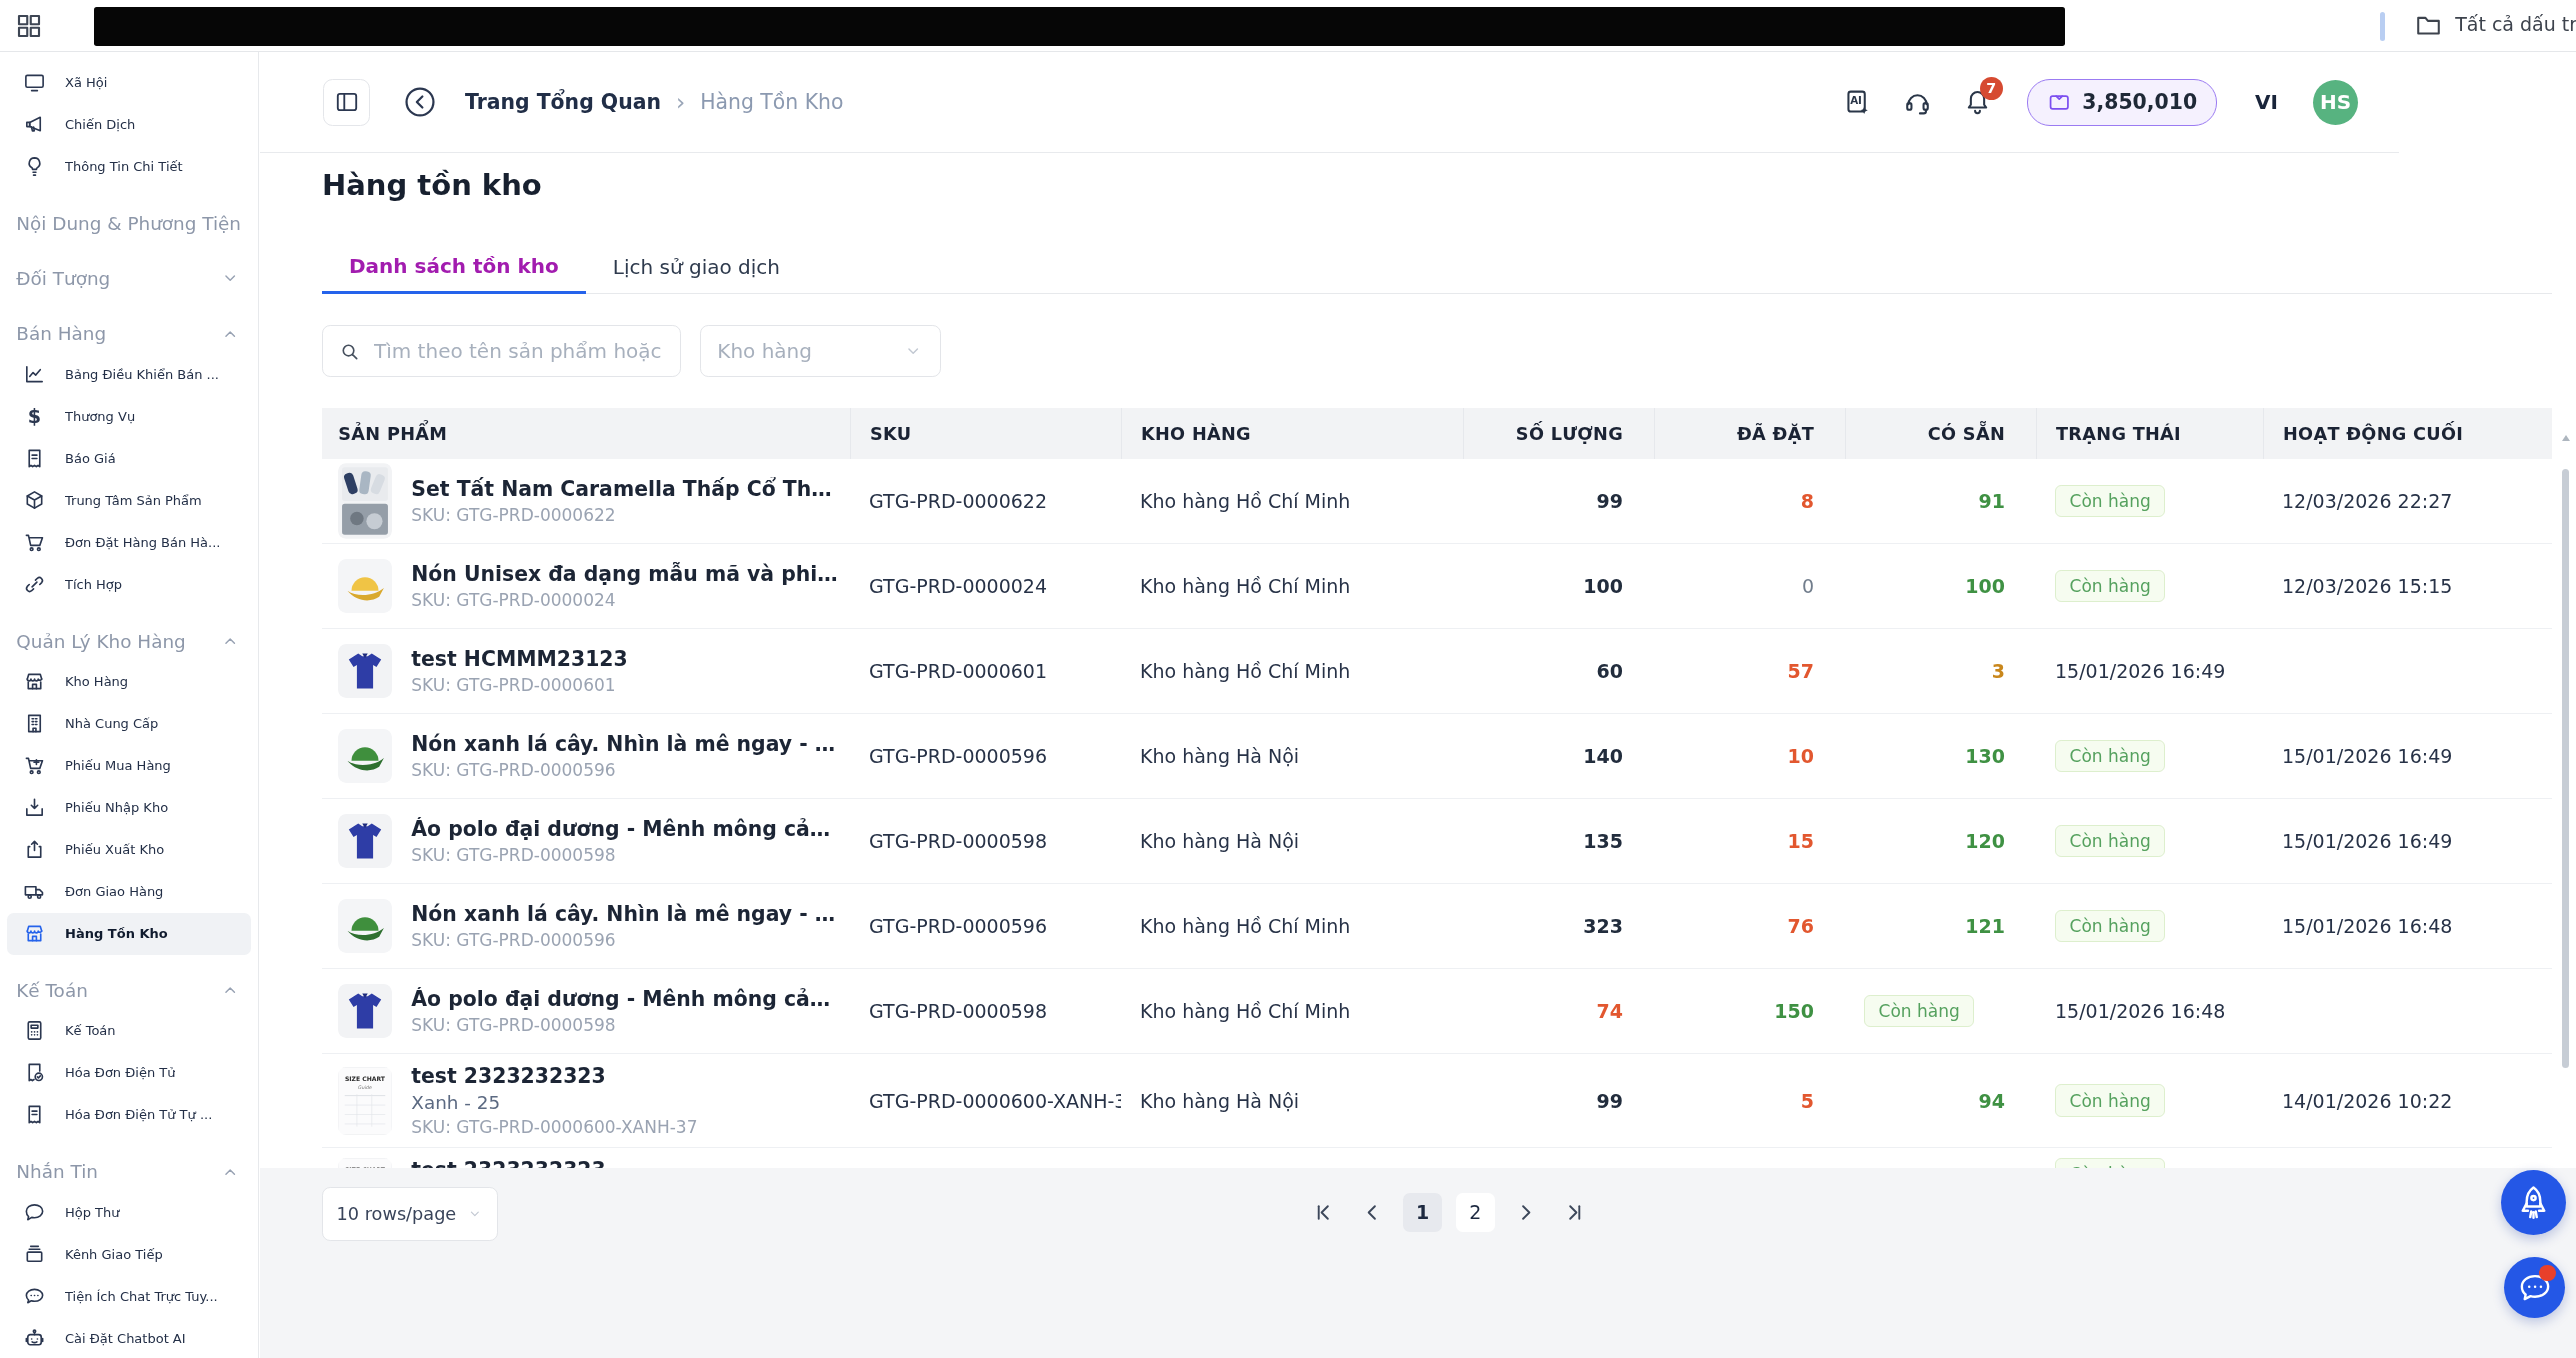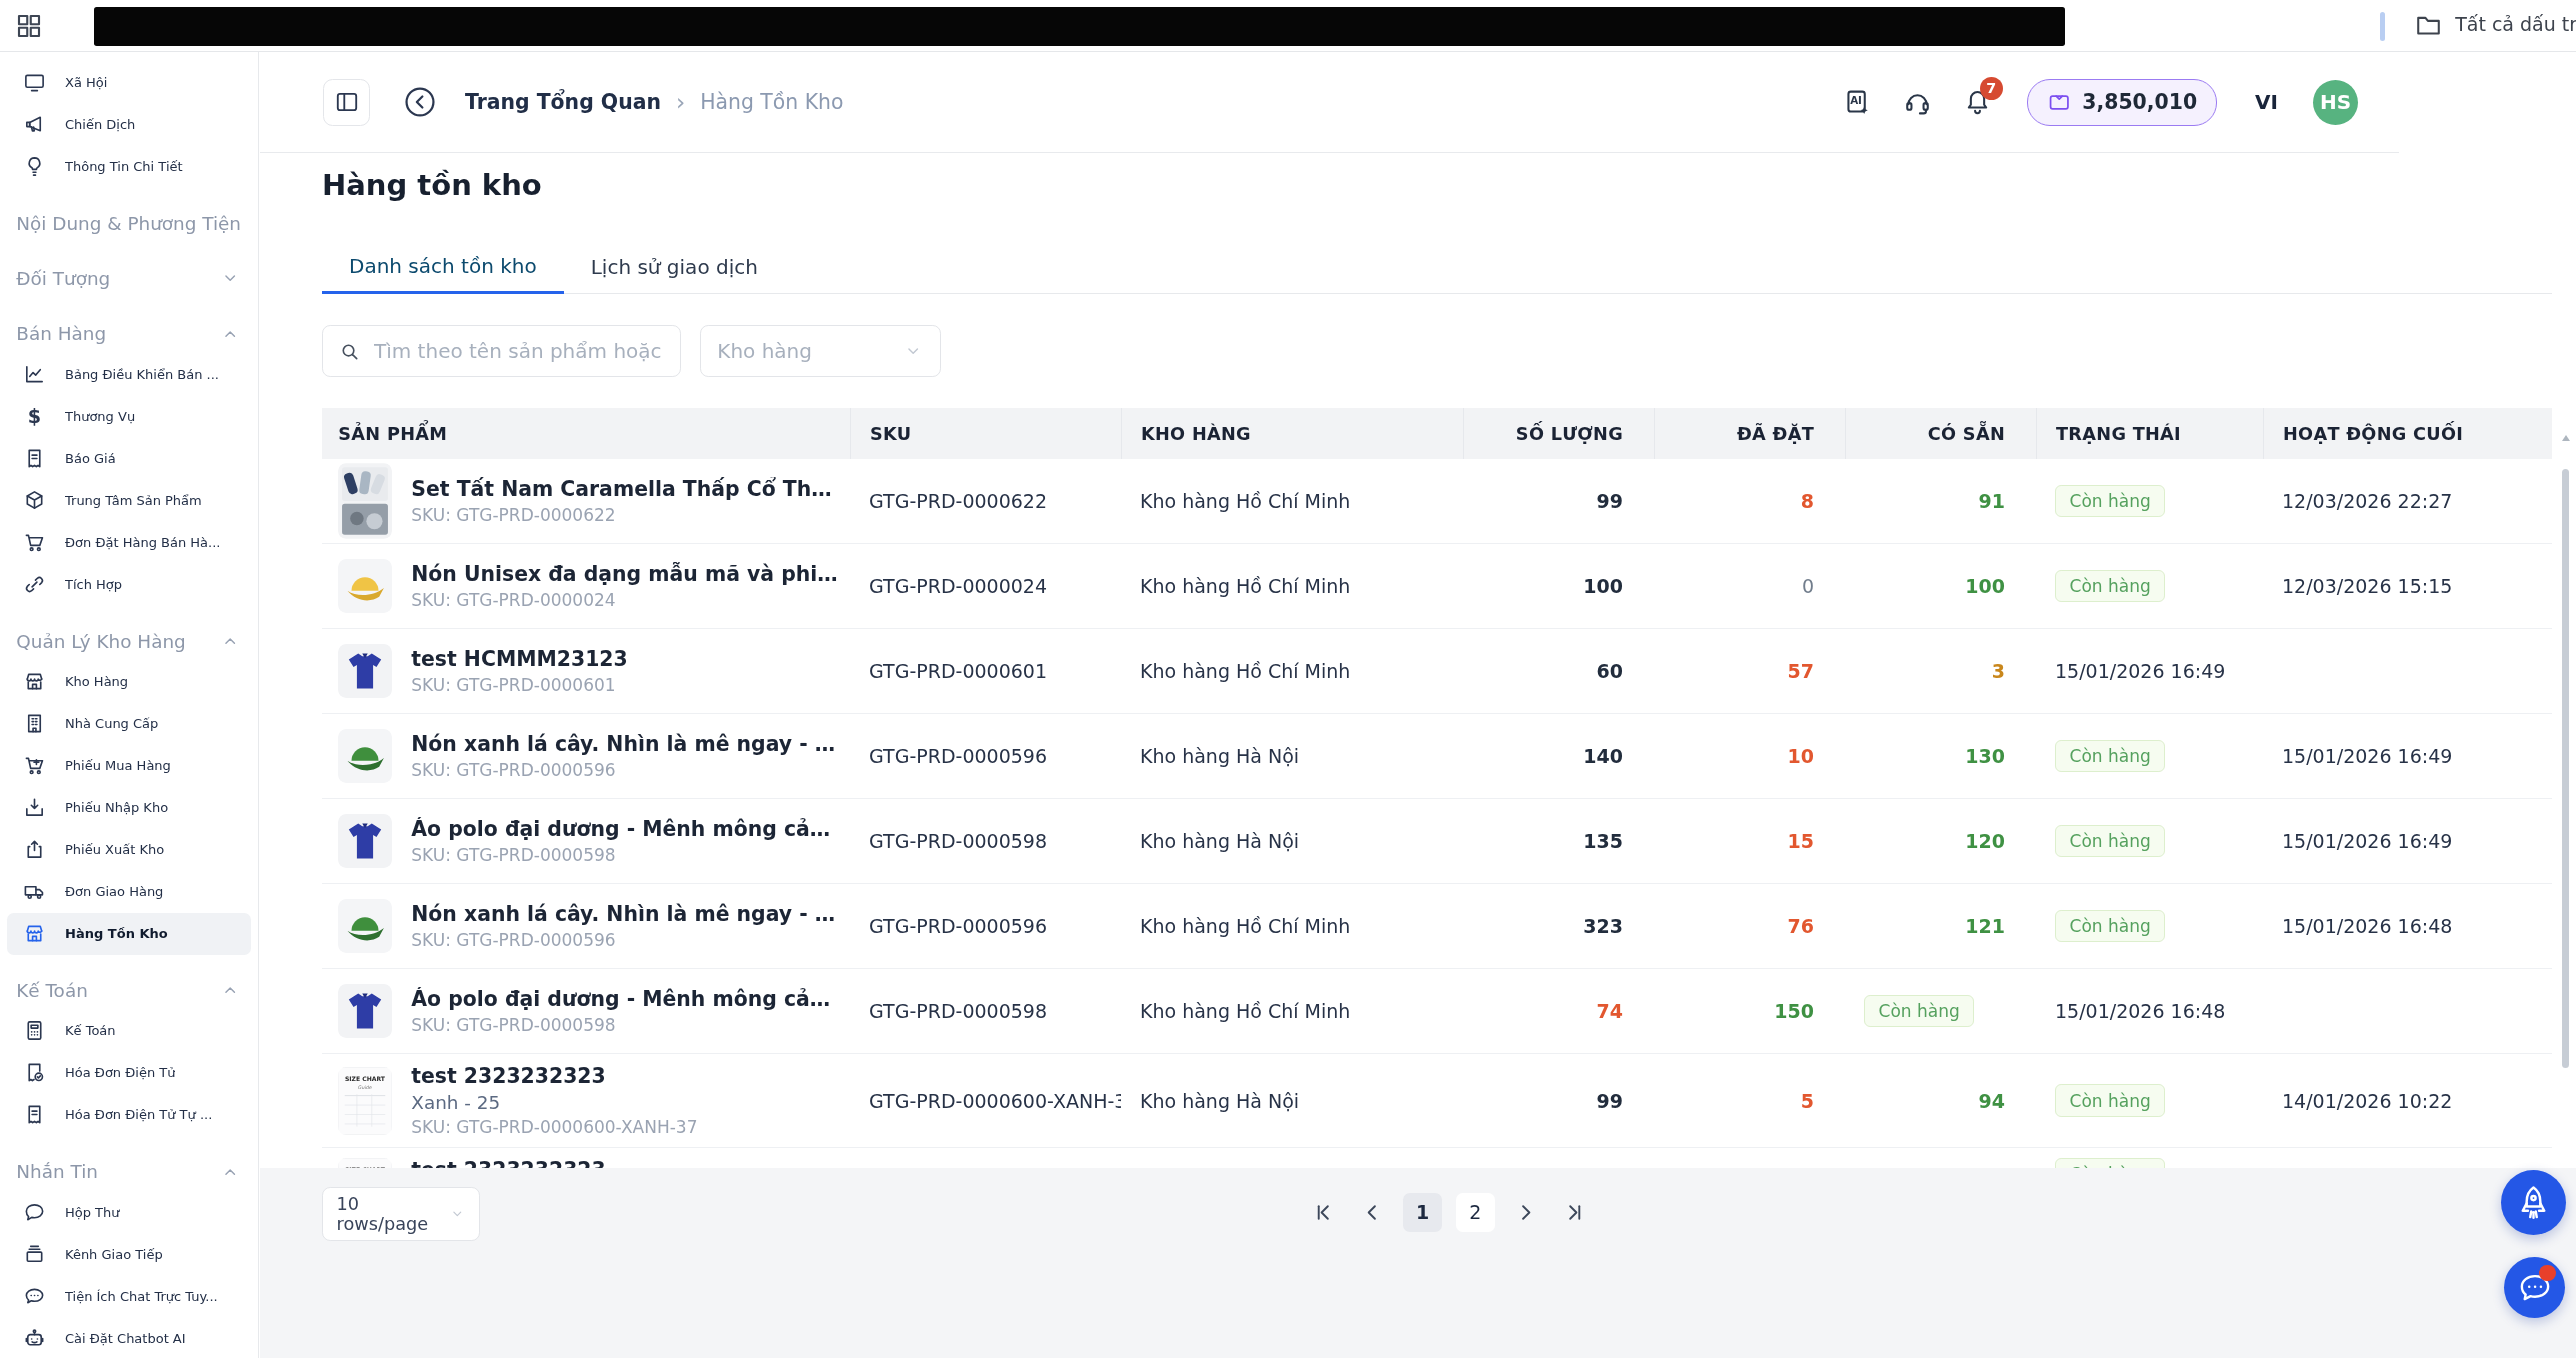--- a/index.html
+++ b/index.html
@@ -49,21 +49,21 @@
   .wallet-pill{margin-left:35px;height:45px;border:1.4px solid #9b7bf2;background:#f5f1fe;border-radius:23px;display:flex;align-items:center;gap:11px;padding:0 19px;cursor:pointer;}
   .wallet-pill svg{width:24.5px;height:24.5px;color:#7c4ff0;}
   .wallet-amt{font-size:20.4px;font-weight:bold;color:#1f2937;}
   .lang{margin-left:38px;font-size:20px;font-weight:bold;color:#19243a;cursor:pointer;}
   .avatar{margin-left:35px;width:45px;height:45px;border-radius:50%;background:#57b380;color:#fff;font-size:20px;font-weight:bold;display:flex;align-items:center;justify-content:center;cursor:pointer;}
 
   
   .ptitle{position:absolute;left:322px;top:168px;font-size:29px;font-weight:bold;color:#17202f;}
   .tabs{position:absolute;left:322px;top:240px;width:2230px;height:54px;border-bottom:1.4px solid #e7e9ec;display:flex;box-sizing:border-box;}
   .tab{height:54px;display:flex;align-items:center;padding:0 27px;font-size:20px;color:#2e3a4d;cursor:pointer;box-sizing:border-box;}
-  .tab.active{color:#0c4a6e;font-weight:normal;border-bottom:3.4px solid #2563eb;}
+  .tab.active{color:#a21caf;font-weight:bold;border-bottom:3.4px solid #2563eb;}
   .filters{position:absolute;left:322px;top:325px;display:flex;gap:19px;}
   .search-box{width:359px;height:52px;border:1.4px solid #e3e5e9;border-radius:8.2px;background:#fff;display:flex;align-items:center;padding:0 15px;box-sizing:border-box;gap:11px;}
   .search-box svg{width:23px;height:23px;color:#46505e;flex:0 0 auto;}
   .search-box input{border:none;outline:none;flex:1;font-size:20px;color:#222d3d;font-family:inherit;background:transparent;}
   .search-box input::placeholder{color:#a7b0bd;}
   .select-box{width:241px;height:52px;border:1.4px solid #e3e5e9;border-radius:8.2px;background:#fff;display:flex;align-items:center;justify-content:space-between;padding:0 16.3px;box-sizing:border-box;font-size:20px;color:#a7b0bd;cursor:pointer;}
   .select-box svg{width:20.4px;height:20.4px;color:#c2c8d2;}
 
   
   .tablewrap{position:absolute;left:322px;top:408px;width:2230px;height:760px;overflow:hidden;background:#000000;}
@@ -85,21 +85,21 @@
   .c-orange{color:#e2572f !important;}
   .c-green{color:#3f9143 !important;}
   .c-amber{color:#c9871c !important;}
   .c-muted{color:#717d8c !important;font-weight:normal !important;}
   .badge{display:inline-block;font-size:17px;padding:5.4px 13.6px;border-radius:6.1px;font-weight:normal;}
   .b-in{color:#55a15e;background:#f6fcf0;border:1.4px solid #ddefcd;}
   .b-low{color:#dd9c31;background:#fdf6e2;border:1.4px solid #f5e6ba;}
 
   
   .pageband{position:absolute;left:260px;top:1168px;width:2316px;height:190px;background:#f4f5f7;}
-  .rpp{position:absolute;left:62px;top:19px;width:158px;height:54px;background:#fff;border:1.4px solid #e3e5e9;border-radius:8.2px;display:flex;align-items:center;justify-content:space-between;padding:0 13.6px;box-sizing:border-box;font-size:17.7px;color:#39445a;cursor:pointer;}
+  .rpp{position:absolute;left:62px;top:19px;width:176px;height:54px;background:#fff;border:1.4px solid #e3e5e9;border-radius:8.2px;display:flex;align-items:center;justify-content:space-between;padding:0 13.6px;box-sizing:border-box;font-size:17.7px;color:#39445a;cursor:pointer;}
   .rpp svg{width:17.7px;height:17.7px;color:#c2c8d2;}
   .pager{position:absolute;left:calc(50% + 31px);top:24.5px;transform:translateX(-50%);display:flex;align-items:center;gap:13.6px;}
   .pg-btn{width:35px;height:35px;display:flex;align-items:center;justify-content:center;color:#3c475a;cursor:pointer;border-radius:6.8px;}
   .pg-btn svg{width:23px;height:23px;stroke-width:2;}
   .pg-num{width:39px;height:39px;border-radius:6.8px;display:flex;align-items:center;justify-content:center;font-size:19px;color:#1d2940;cursor:pointer;background:transparent;}
   .pg-num.on{background:#e7e9ee;font-weight:bold;}
   .pg-num.off{background:#fff;}
 
   
   .sb-thumb{position:absolute;right:6.8px;top:469px;width:7.5px;height:599px;border-radius:4.1px;background:#c7cdd5;cursor:pointer;}

